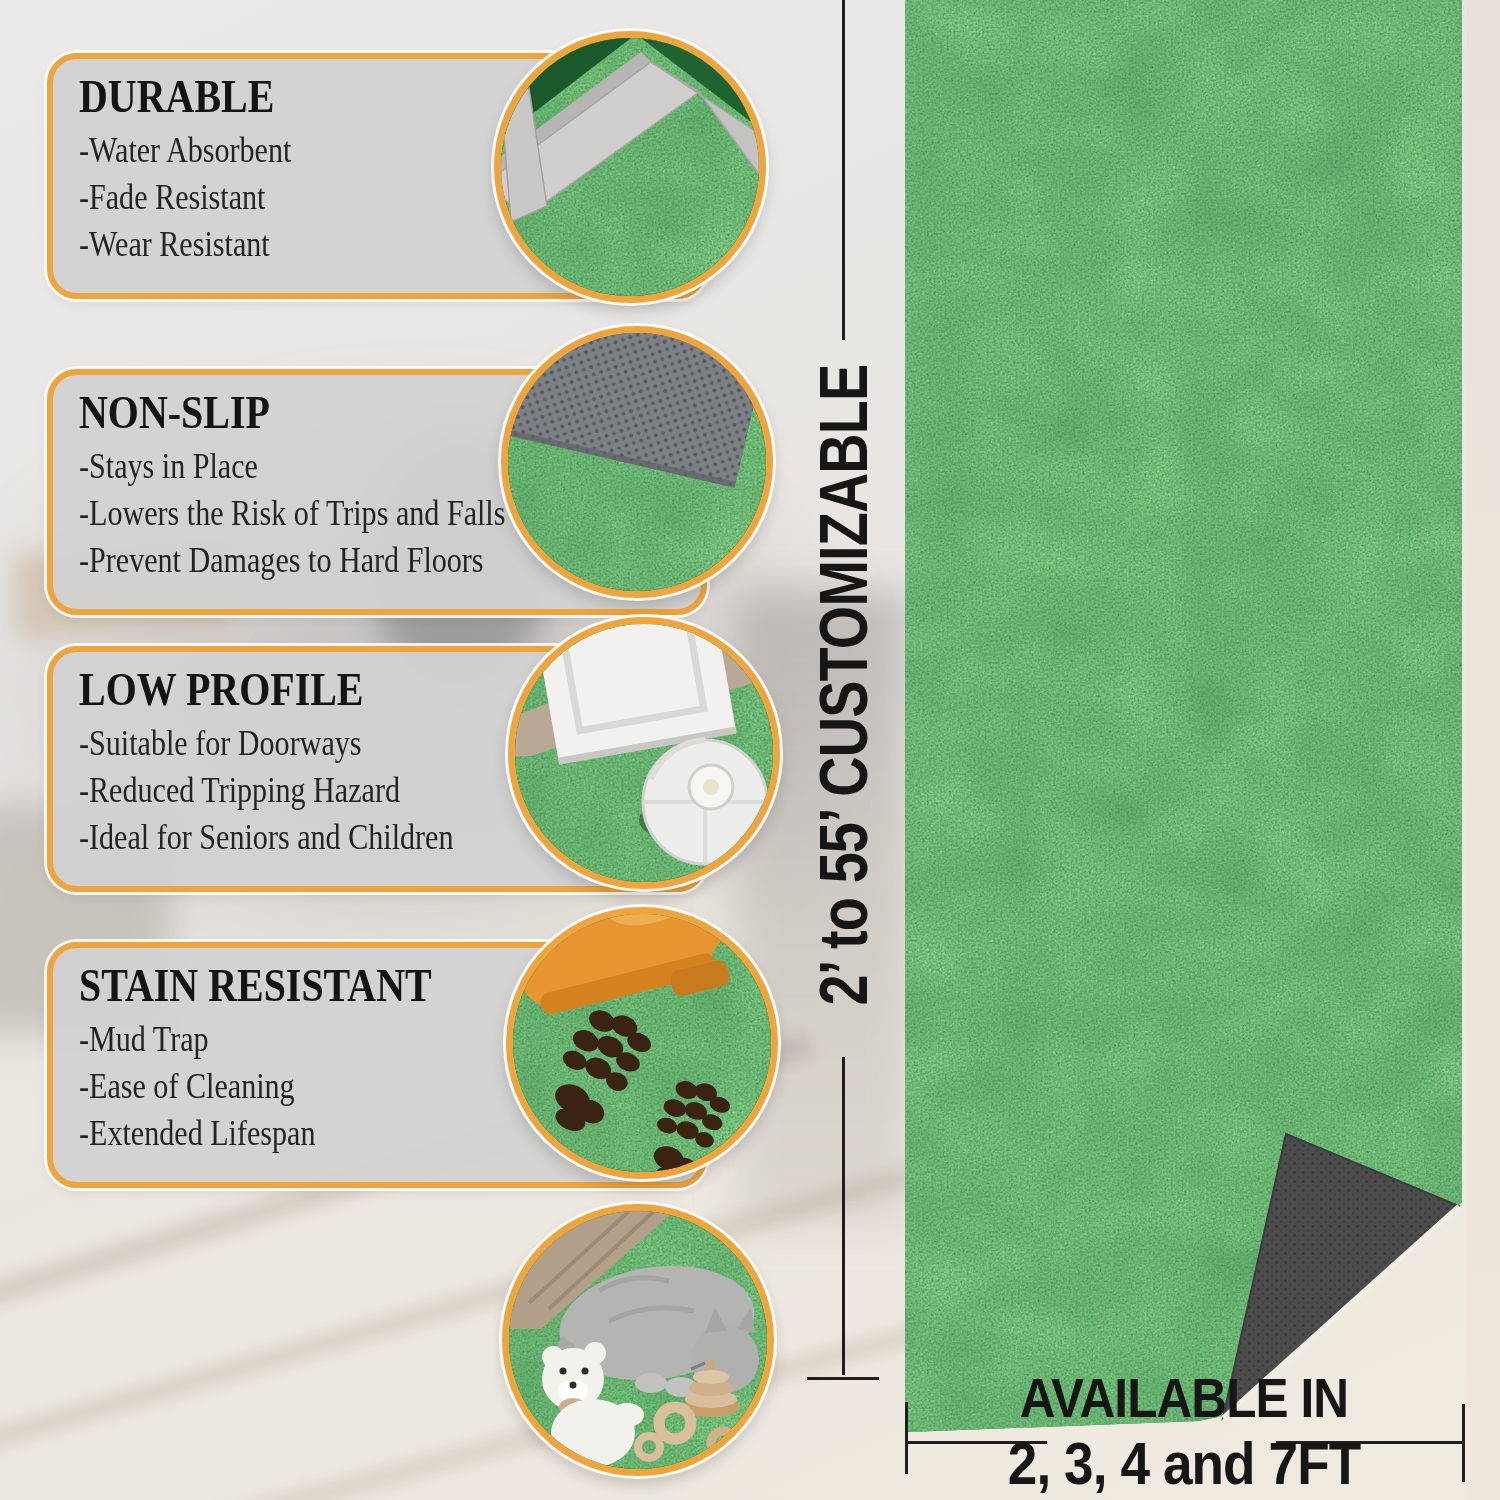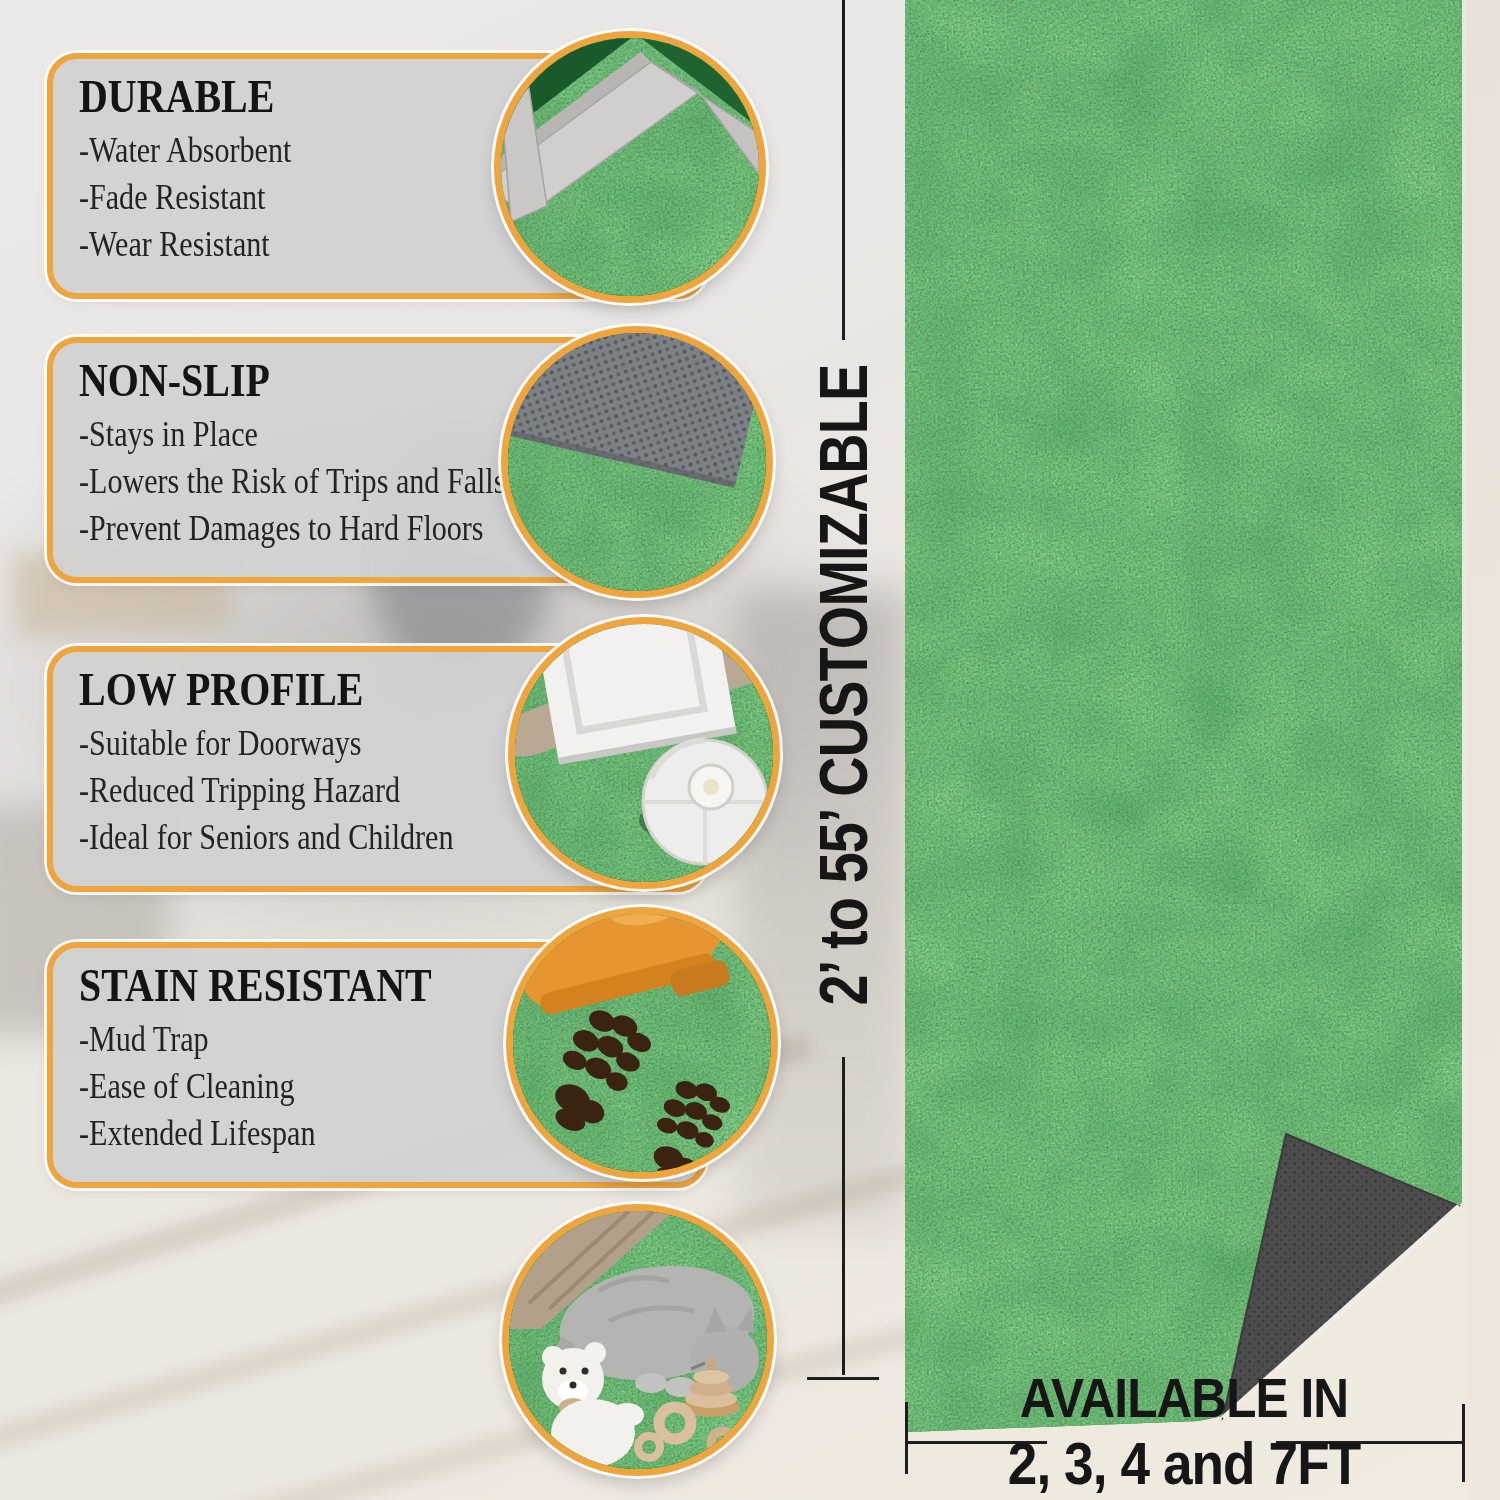--- a/index.html
+++ b/index.html
@@ -155,21 +155,21 @@
   <div class="side-label">2’ to 55’ CUSTOMIZABLE</div>
   <div class="avail-1">AVAILABLE IN</div>
   <div class="avail-2">2, 3, 4 and 7FT</div>
 
   <div class="card" style="top:53px">
     <h2>DURABLE</h2>
     <div class="bullet">-Water Absorbent</div>
     <div class="bullet">-Fade Resistant</div>
     <div class="bullet">-Wear Resistant</div>
   </div>
-  <div class="card" style="top:337px">
+  <div class="card" style="top:369px">
     <h2>NON-SLIP</h2>
     <div class="bullet">-Stays in Place</div>
     <div class="bullet">-Lowers the Risk of Trips and Falls</div>
     <div class="bullet">-Prevent Damages to Hard Floors</div>
   </div>
   <div class="card" style="top:646px">
     <h2>LOW PROFILE</h2>
     <div class="bullet">-Suitable for Doorways</div>
     <div class="bullet">-Reduced Tripping Hazard</div>
     <div class="bullet">-Ideal for Seniors and Children</div>

